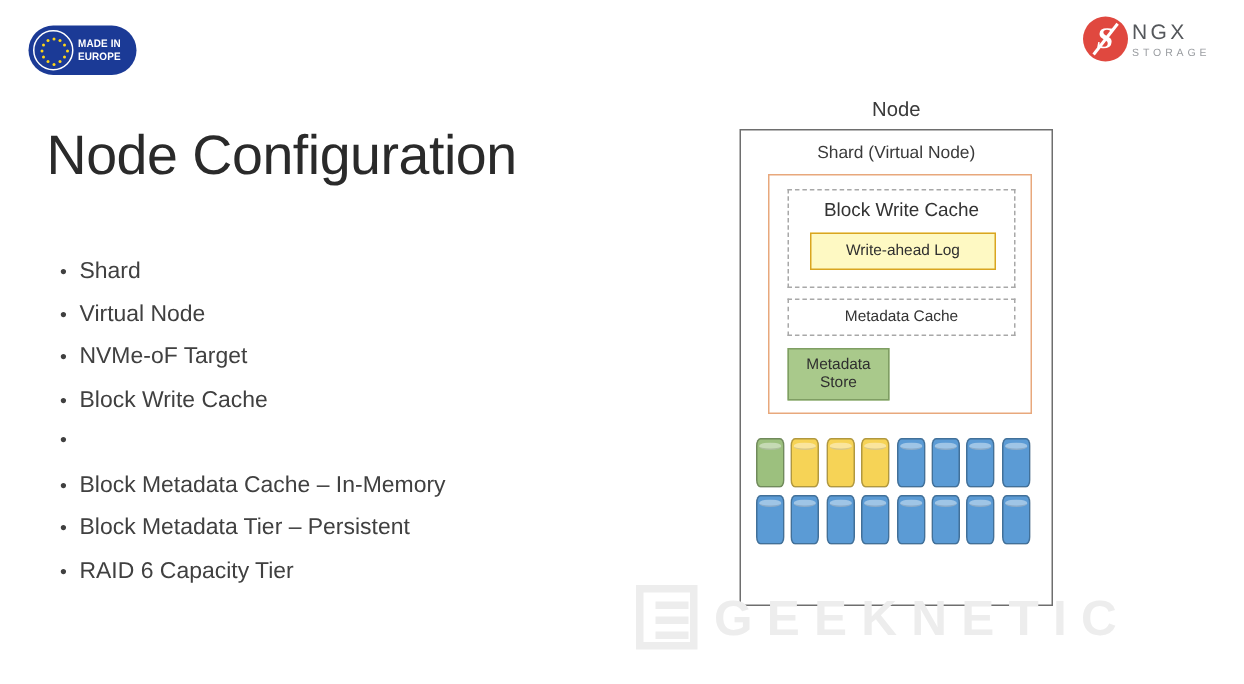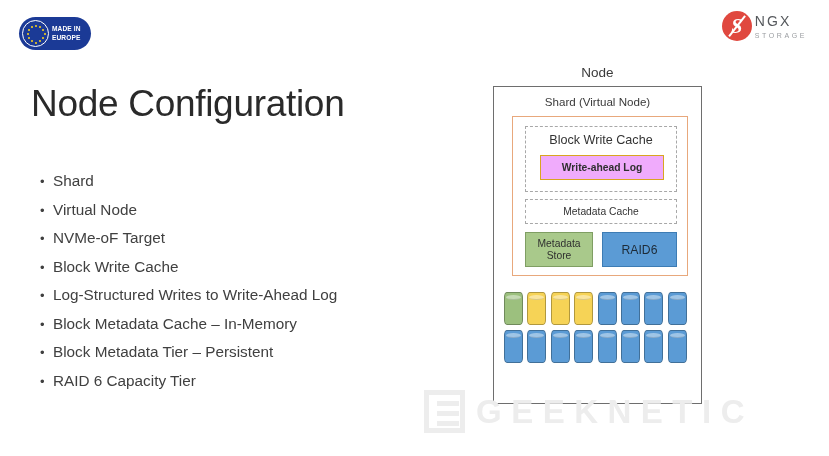--- a/index.html
+++ b/index.html
@@ -182,28 +182,27 @@
     left: 0; top: 6px;
     width: 100%;
     text-align: center;
     font-size: 12.6px;
     color: #333333;
   }
   #wal-box {
     position: absolute;
     left: 14px; top: 28px;
     width: 124px; height: 25px;
-    background: #f0abfc;
+    background: #fef9c3;
     border: 1px solid #d9a520;
     display: flex;
     align-items: center;
     justify-content: center;
     font-size: 10.3px;
     color: #2f2f2f;
-    font-weight: bold;
   }
   #mdc-box {
     left: 12px; top: 82px;
     width: 152px; height: 25px;
     display: flex;
     align-items: center;
     justify-content: center;
     font-size: 10.3px;
     color: #333333;
   }
@@ -343,21 +342,20 @@
     <li class="bullet">
       <span class="dot">•</span>
       <span>NVMe-oF Target</span>
     </li>
     <li class="bullet">
       <span class="dot">•</span>
       <span>Block Write Cache</span>
     </li>
     <li class="bullet">
       <span class="dot">•</span>
-      <span>Log-Structured Writes to Write-Ahead Log</span>
     </li>
     <li class="bullet">
       <span class="dot">•</span>
       <span>Block Metadata Cache – In-Memory</span>
     </li>
     <li class="bullet">
       <span class="dot">•</span>
       <span>Block Metadata Tier – Persistent</span>
     </li>
     <li class="bullet">
@@ -376,21 +374,20 @@
 
       <div class="dashed-box" id="bwc-box">
         <div id="bwc-title">Block Write Cache</div>
         <div id="wal-box">Write-ahead Log</div>
       </div>
 
       <div class="dashed-box" id="mdc-box">Metadata Cache</div>
 
       <div id="mds-box">Metadata Store</div>
 
-      <div id="raid-box">RAID6</div>
     </div>
 
     <div id="disks">
       <div class="disk-row">
         <div class="disk green" style="background: rgb(156, 192, 126);"></div>
         <div class="disk yellow" style="background: rgb(246, 211, 86);"></div>
         <div class="disk yellow" style="background: rgb(246, 211, 86);"></div>
         <div class="disk yellow" style="background: rgb(246, 211, 86);"></div>
         <div class="disk blue" style="background: rgb(91, 155, 213);"></div>
         <div class="disk blue" style="background: rgb(91, 155, 213);"></div>

